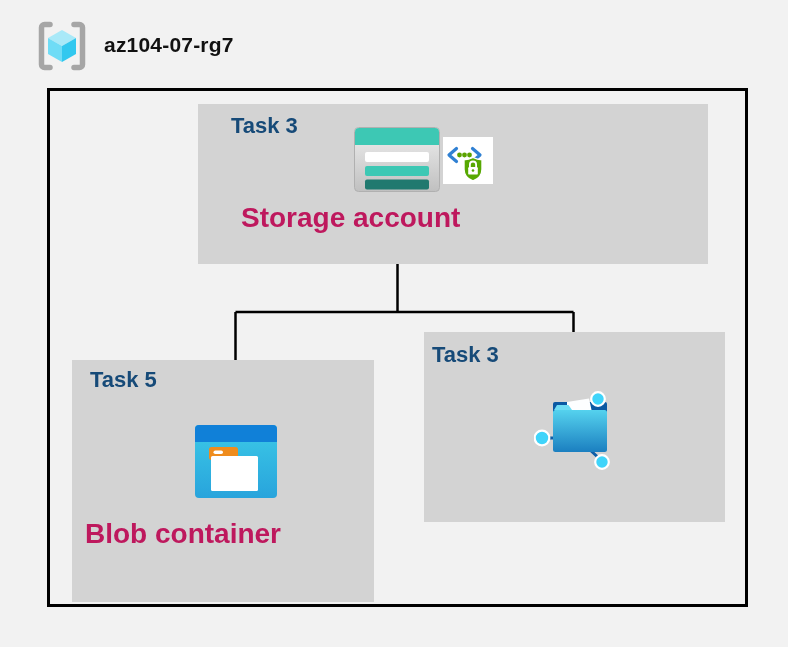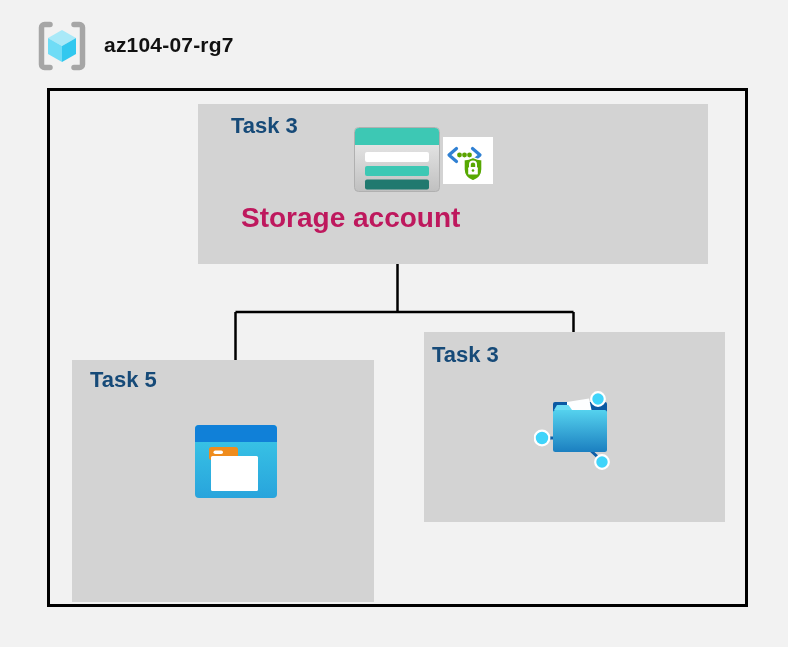--- a/index.html
+++ b/index.html
@@ -132,20 +132,21 @@
         </linearGradient>
       </defs>
       <rect x="0" y="0" width="82" height="73" rx="4" fill="url(#bcBody)"></rect>
       <path d="M4 0 h74 a4 4 0 0 1 4 4 v13 H0 V4 a4 4 0 0 1 4 -4 z" fill="#1080d8"></path>
       <rect x="14" y="22" width="29" height="13" rx="2.5" fill="#ef8c1d"></rect>
       <rect x="18.5" y="25.5" width="9.5" height="3.6" rx="1.8" fill="#ffffff"></rect>
       <polygon points="43,31 47,35 43,35" fill="#ef8c1d"></polygon>
       <rect x="16" y="31" width="47" height="35" rx="1.5" fill="#ffffff"></rect>
     </svg>
 
+    <span class="abs res-label blob-label">Blob container</span>
   </div>
 
   <div class="abs task-box task3">
     <span class="abs task-label">Task 3</span>
 
     <svg class="abs fileshare-icon" viewBox="0 0 78 80">
       <defs>
         <linearGradient id="fsBody" x1="0" y1="0" x2="0" y2="1">
           <stop offset="0" stop-color="#55d2ee"></stop>
           <stop offset="1" stop-color="#1b7fc0"></stop>

